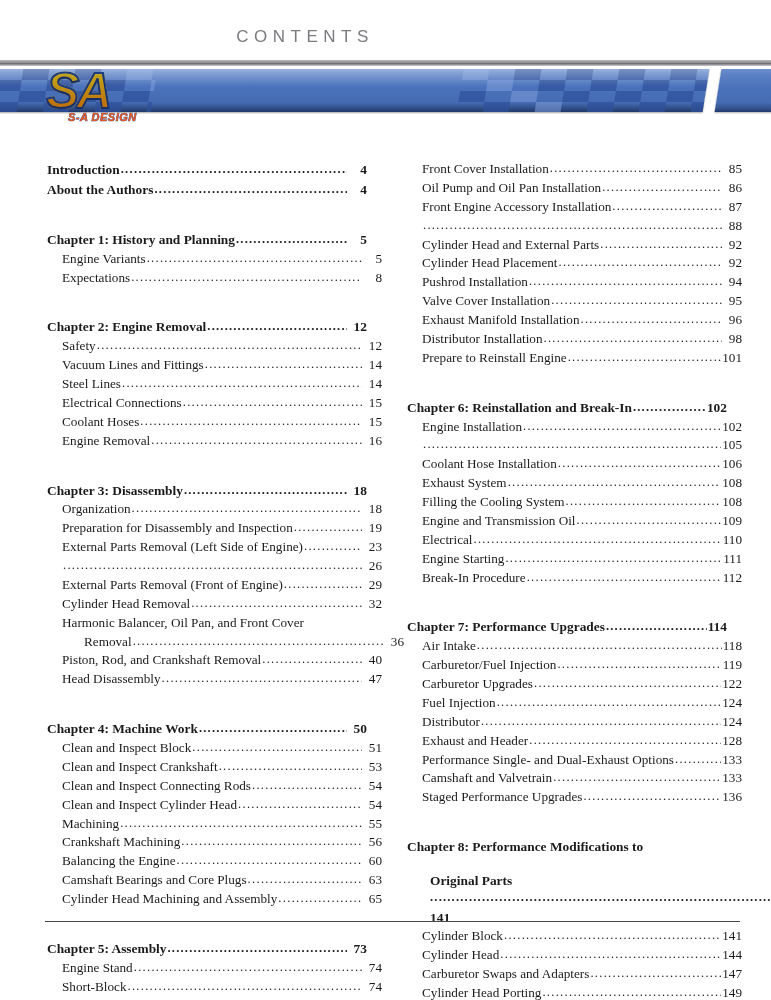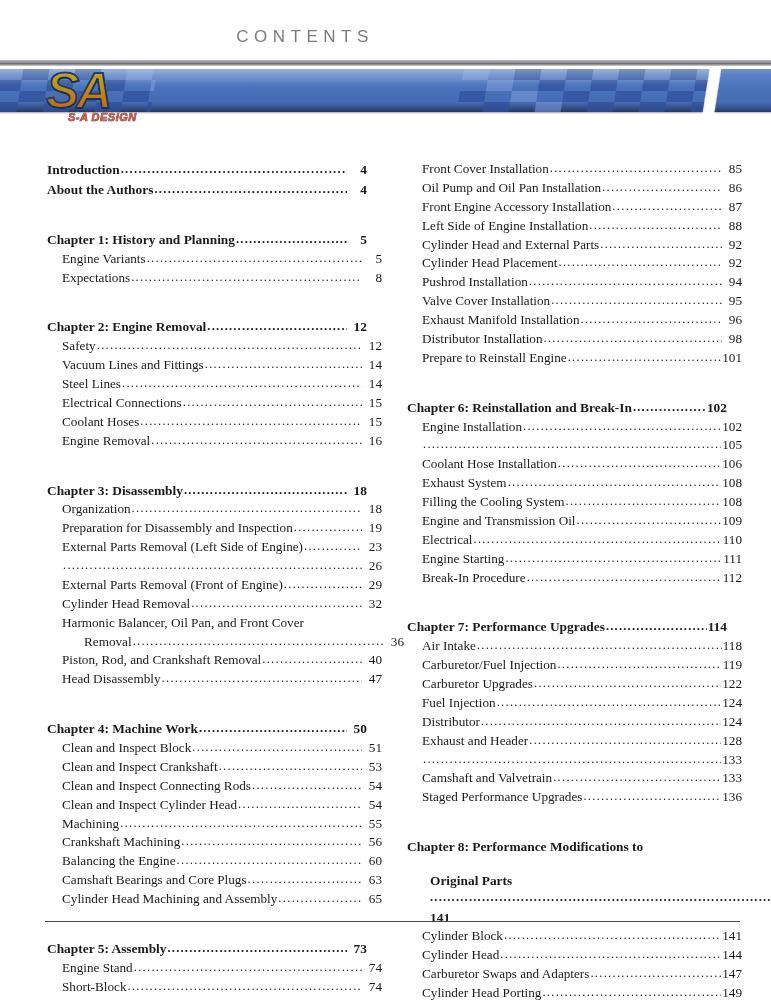--- a/index.html
+++ b/index.html
@@ -487,21 +487,20 @@
         <span class="txt">Oil Pump and Oil Pan Installation</span>
         <span class="dots">..........................................................................................</span>
         <span class="pg">86</span>
       </div>
       <div class="entry sub">
         <span class="txt">Front Engine Accessory Installation</span>
         <span class="dots">..........................................................................................</span>
         <span class="pg">87</span>
       </div>
       <div class="entry sub">
-        <span class="txt">Left Side of Engine Installation</span>
         <span class="dots">..........................................................................................</span>
         <span class="pg">88</span>
       </div>
       <div class="entry sub">
         <span class="txt">Cylinder Head and External Parts</span>
         <span class="dots">..........................................................................................</span>
         <span class="pg">92</span>
       </div>
       <div class="entry sub">
         <span class="txt">Cylinder Head Placement</span>
@@ -613,20 +612,21 @@
         <span class="txt">Distributor</span>
         <span class="dots">..........................................................................................</span>
         <span class="pg">124</span>
       </div>
       <div class="entry sub">
         <span class="txt">Exhaust and Header</span>
         <span class="dots">..........................................................................................</span>
         <span class="pg">128</span>
       </div>
       <div class="entry sub">
+        <span class="txt">Performance Single- and Dual-Exhaust Options</span>
         <span class="dots">..........................................................................................</span>
         <span class="pg">133</span>
       </div>
       <div class="entry sub">
         <span class="txt">Camshaft and Valvetrain</span>
         <span class="dots">..........................................................................................</span>
         <span class="pg">133</span>
       </div>
       <div class="entry sub">
         <span class="txt">Staged Performance Upgrades</span>

